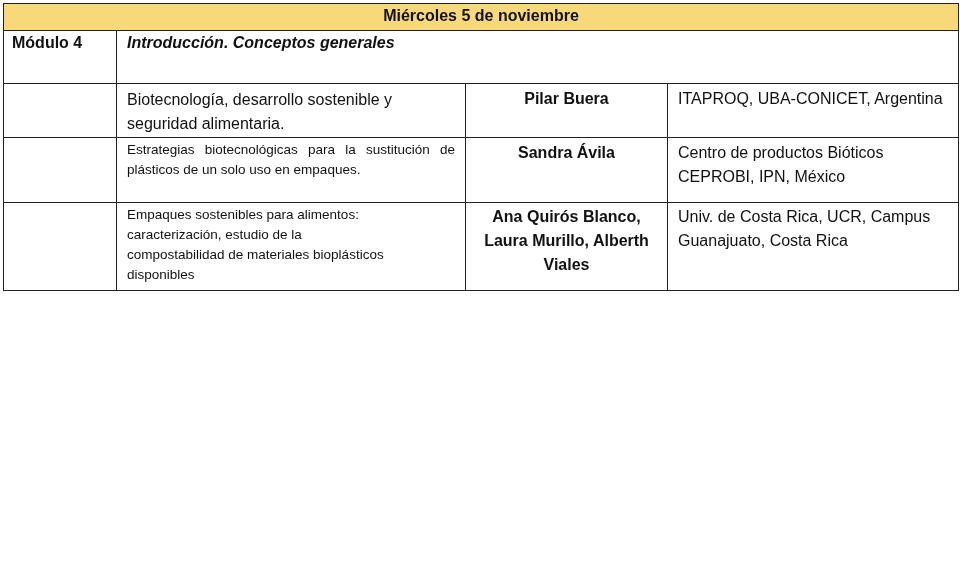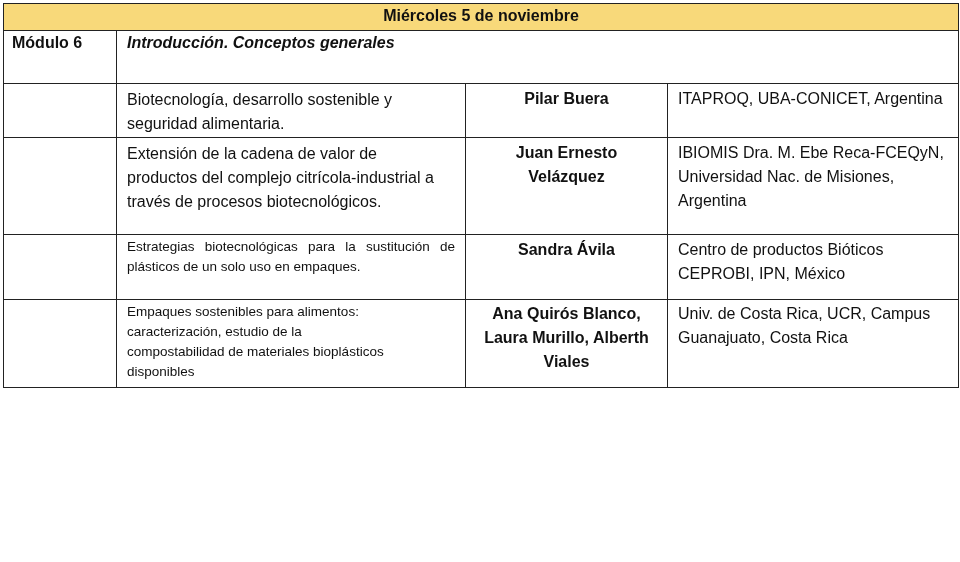--- a/index.html
+++ b/index.html
@@ -40,38 +40,32 @@
     <col style="width:202px">
     <col style="width:291px">
   </colgroup>
 
   <tbody>
       <tr class="day-row">
     <td colspan="4">Miércoles 5 de noviembre</td>
   </tr>
 
   <tr class="module-row">
-    <td class="module-label">Módulo 6</td>
+    <td class="module-label">Módulo 4</td>
     <td colspan="3" class="module-title">Introducción. Conceptos generales</td>
   </tr>
 
 
   <tr style="height:54px">
     <td></td>
     <td class="tema" style="padding-top:4px">Biotecnología, desarrollo sostenible y seguridad alimentaria.</td>
     <td class="speaker" style="padding-top:3px">Pilar Buera</td>
     <td class="origin" style="padding-top:3px">ITAPROQ, UBA-CONICET, Argentina</td>
   </tr>
 
-  <tr style="height:97px">
-    <td></td>
-    <td class="tema" style="padding-top:4px;padding-right:20px">Extensión de la cadena de valor de productos del complejo citrícola-industrial a través de procesos biotecnológicos.</td>
-    <td class="speaker" style="padding-top:3px;padding-left:30px;padding-right:30px">Juan Ernesto Velázquez</td>
-    <td class="origin" style="padding-top:3px">IBIOMIS Dra. M. Ebe Reca-FCEQyN, Universidad Nac. de Misiones, Argentina</td>
-  </tr>
 
 
   <tr style="height:65px">
     <td></td>
     <td class="tema small justify" style="padding-top:2px">Estrategias biotecnológicas para la sustitución de plásticos de un solo uso en empaques.</td>
     <td class="speaker" style="padding-top:3px">Sandra Ávila</td>
     <td class="origin" style="padding-top:3px">Centro de productos Bióticos CEPROBI, IPN, México</td>
   </tr>
 
   <tr style="height:88px">

